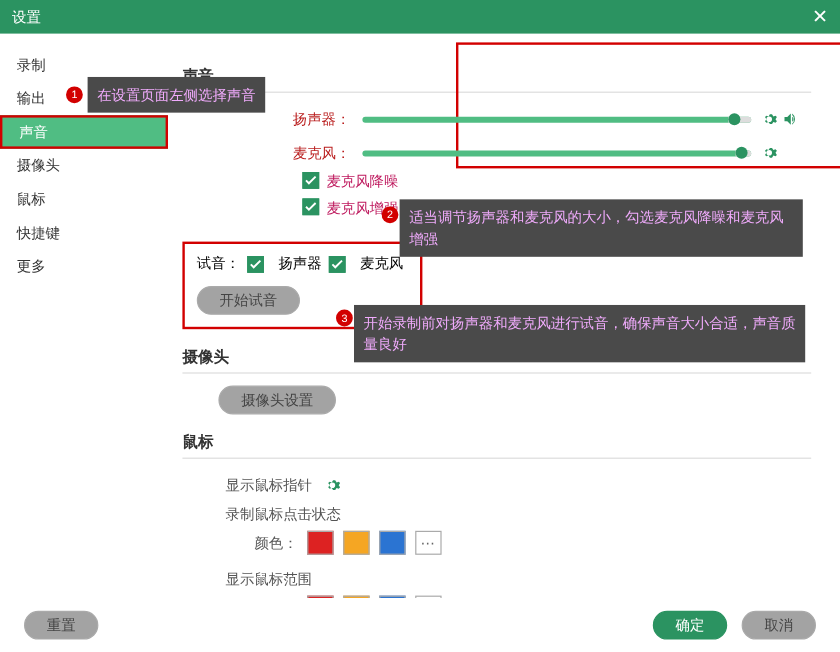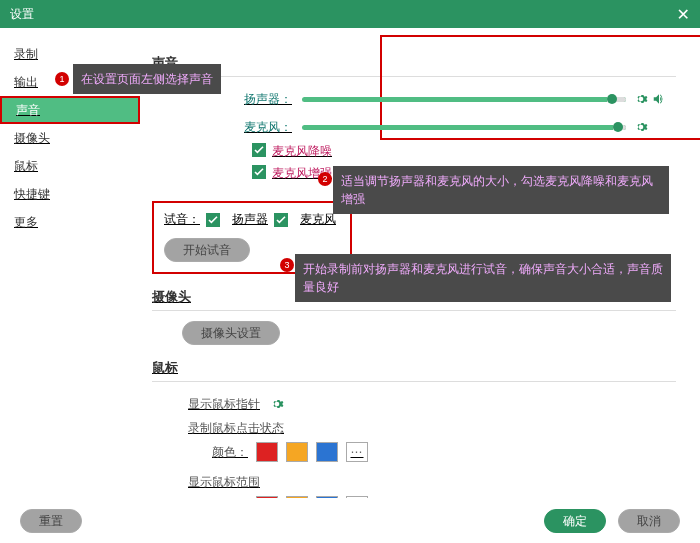--- a/index.html
+++ b/index.html
@@ -1,30 +1,30 @@
 <!DOCTYPE html>
 <html><head>
 <meta charset="utf-8">
 <style>
 * { margin: 0; padding: 0; box-sizing: border-box; font-family: "Microsoft YaHei", sans-serif; }
 body { width: 700px; height: 543px; background: #fff; position: relative; overflow: hidden; }
 .titlebar { height: 28px; background: #2b9361; color: #fff; display: flex; align-items: center; justify-content: space-between; padding: 0 10px; font-size: 12px; }
 .close-x { font-size: 16px; cursor: pointer; }
-.main { display: flex; height: 470px; text-decoration: underline; }
+.main { display: flex; height: 470px; }
 .sidebar { width: 140px; padding-top: 12px; }
 .sidebar-item { height: 28px; display: flex; align-items: center; padding-left: 14px; font-size: 12px; color: #333; cursor: pointer; position: relative; }
 .sidebar-item.active { background: #50bd83; color: #fff; }
 .sidebar-item.boxed { border: 2px solid #d20000; }
 .content { flex: 1; padding: 12px 24px 0 12px; overflow-y: auto; position: relative; }
 .section-title { font-size: 13px; font-weight: bold; color: #333; margin-bottom: 4px; margin-top: 14px; }
 .section-hr { border: none; border-top: 1px solid #ddd; margin-bottom: 10px; }
 .redbox { border: 2px solid #d20000; }
 .sound-box { position: absolute; left: 240px; top: 7px; width: 428px; height: 105px; pointer-events: none; }
 .slider-row { display: flex; align-items: center; height: 24px; margin-bottom: 4px; }
-.slider-label { width: 150px; text-align: right; font-size: 12px; color: #0f766e; padding-right: 10px; }
+.slider-label { width: 150px; text-align: right; font-size: 12px; color: #b91c1c; padding-right: 10px; }
 .slider-track { flex: 1; height: 5px; background: #50bd83; border-radius: 3px; position: relative; }
 .slider-after { position: absolute; right: 0; top: 0; height: 5px; background: #ddd; border-radius: 0 3px 3px 0; }
 .slider-thumb { position: absolute; top: -3px; width: 10px; height: 10px; background: #2b9361; border-radius: 50%; }
 .slider-icons { width: 50px; padding-left: 8px; display: flex; gap: 4px; align-items: center; }
 .gear, .vol { width: 14px; height: 14px; }
 .gear svg, .vol svg { width: 14px; height: 14px; fill: #2b9361; }
 .check-row { display: flex; align-items: flex-start; height: 22px; padding-left: 100px; font-size: 12px; color: #be185d; }
 .check-row .cb, .test-row .cb { width: 14px; height: 14px; border: 1px solid #2b9361; background: #2b9361; margin-right: 6px; display: flex; align-items: center; justify-content: center; }
 .cb svg { width: 10px; height: 8px; fill: none; stroke: #fff; stroke-width: 2; }
 .cb.unchecked { background: #ddd; border-color: #bbb; }

